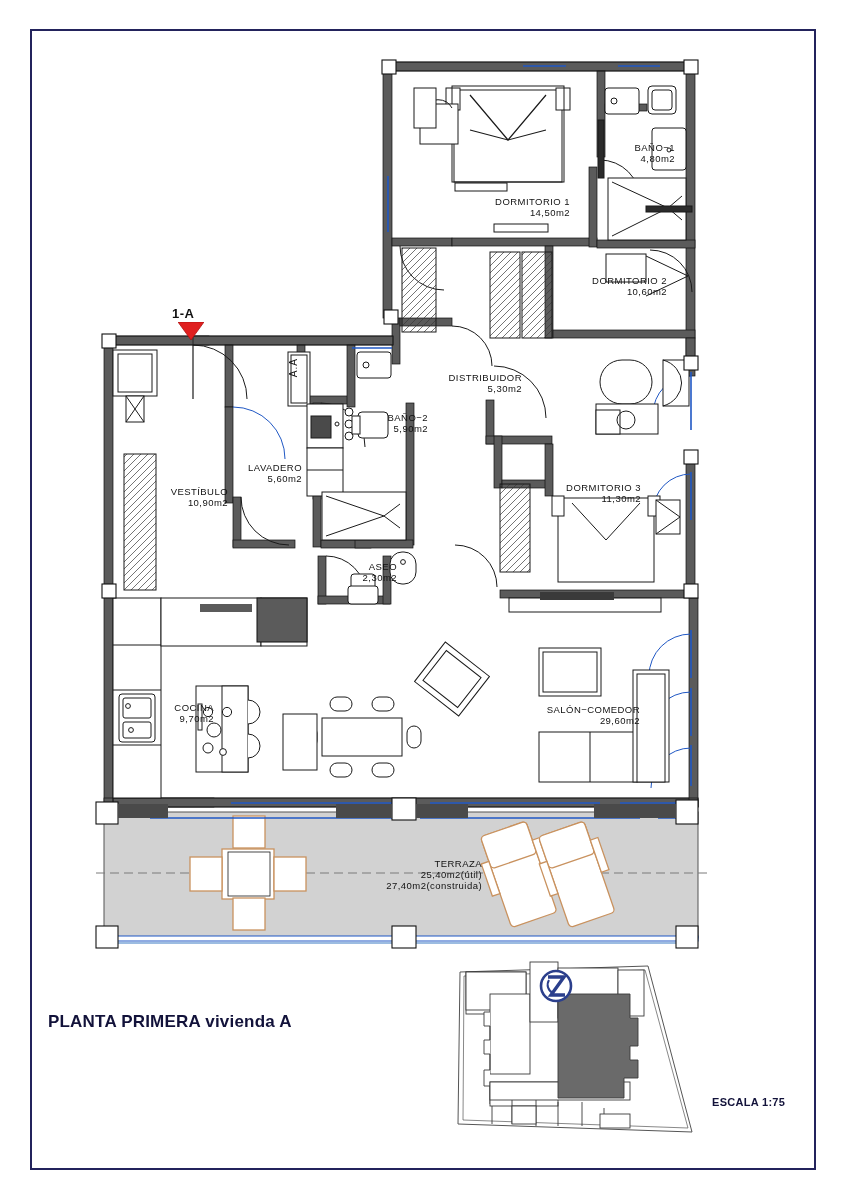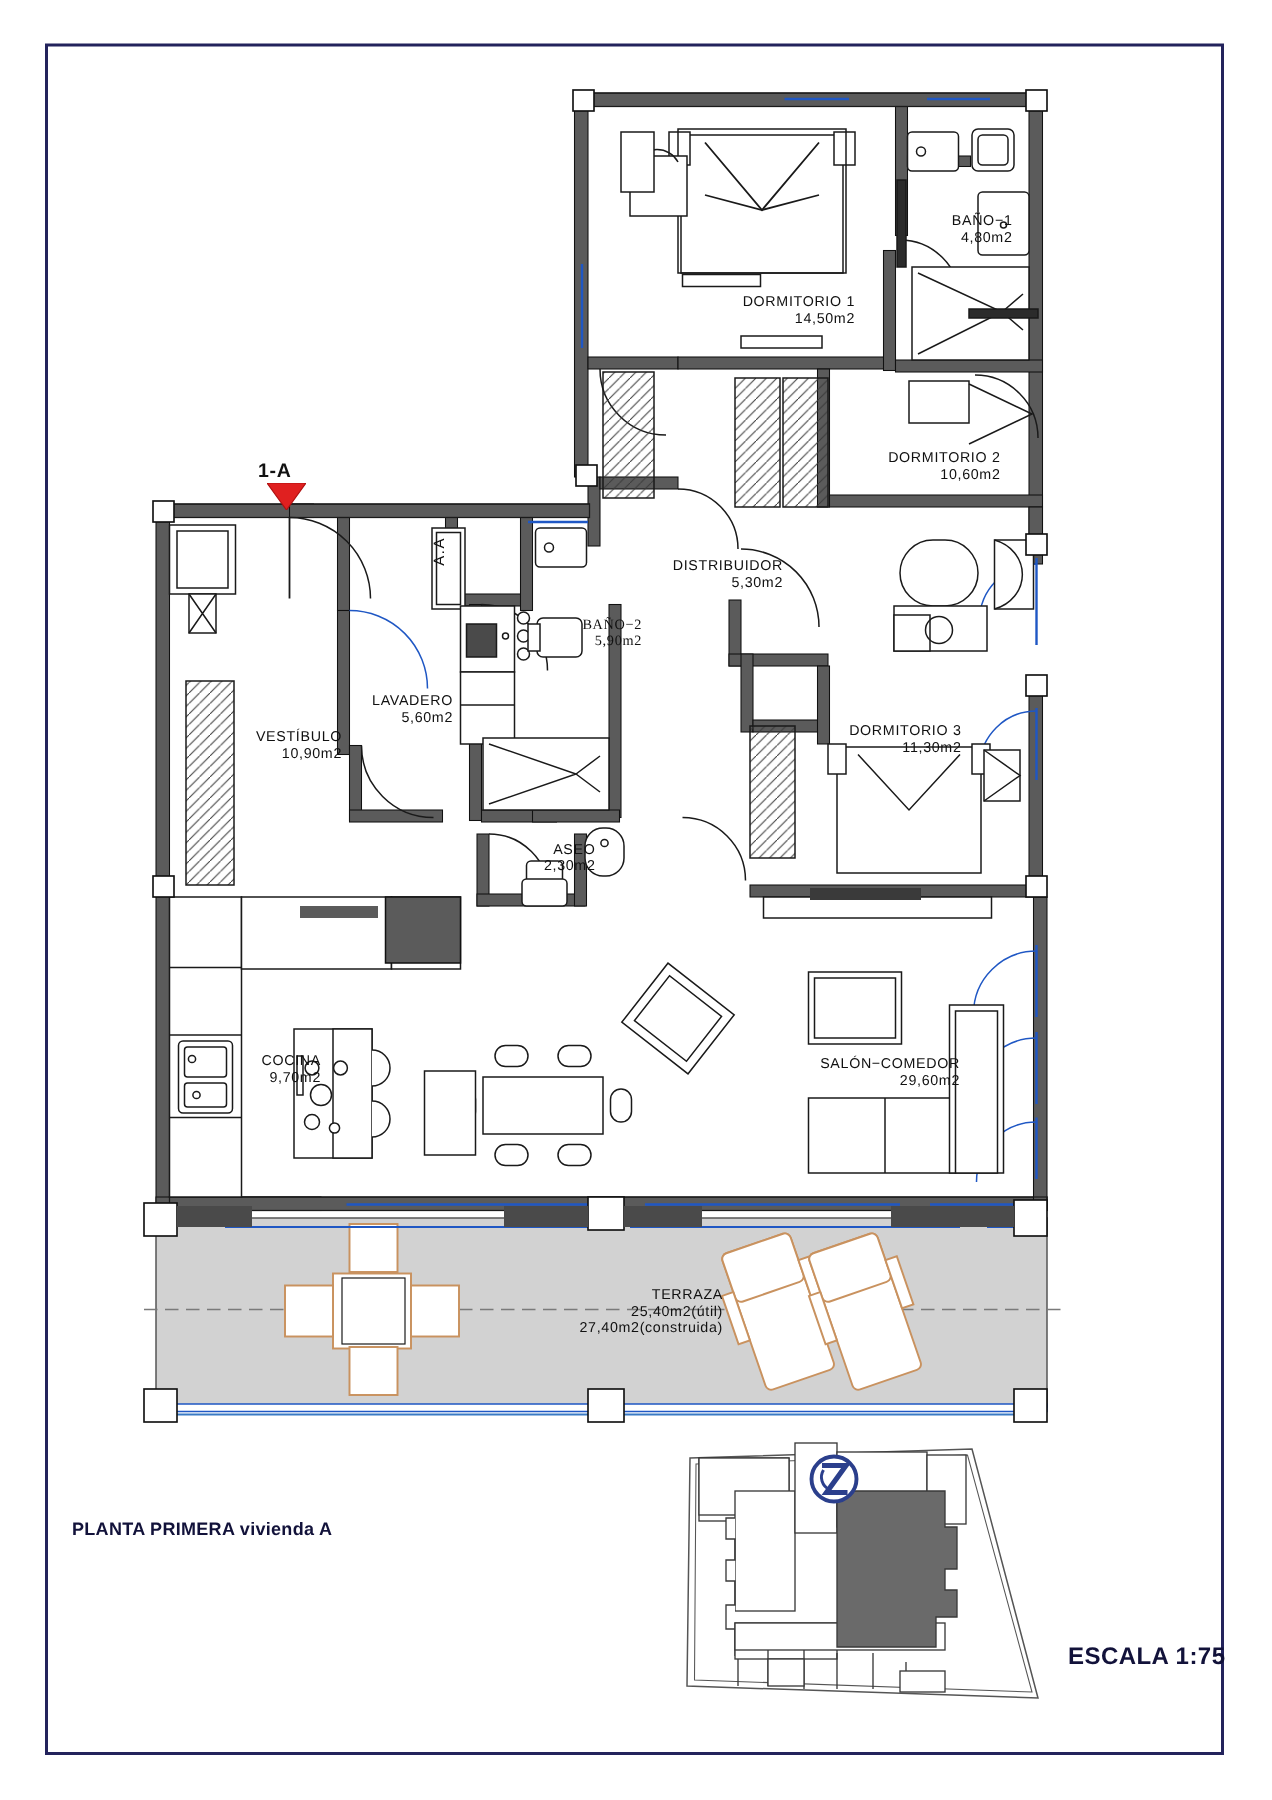--- a/index.html
+++ b/index.html
@@ -29,33 +29,33 @@
     font-family:"Liberation Sans","DejaVu Sans",sans-serif;
   }
   .lbl .rm{display:block;}
   .lbl .ar{display:block;}
   .lbl-unit{
     position:absolute;font-size:13px;font-weight:700;letter-spacing:.5px;color:#111;
   }
   
   .tb-title{
     position:absolute;left:48px;top:1012px;
-    font-size:12px;font-weight:700;letter-spacing:.2px;color:#12123a;
+    font-size:17px;font-weight:700;letter-spacing:.2px;color:#12123a;
     white-space:nowrap;
   }
   .tb-lines{
     position:absolute;left:40px;top:1060px;width:460px;
   }
   .tb-lines div{
     font-size:13.3px;font-weight:700;letter-spacing:-.05px;color:#12123a;
     line-height:1.55;white-space:nowrap;
   }
   .tb-scale{
     position:absolute;left:712px;top:1096px;
-    font-size:16px;font-weight:700;letter-spacing:.3px;color:#12123a;
+    font-size:11px;font-weight:700;letter-spacing:.3px;color:#12123a;
     white-space:nowrap;
   }
 </style>
 </head>
 <body>
 
 <div id="sheet">
 
   <div class="frame-outer"></div>
   <div class="frame-inner"></div>
@@ -423,33 +423,33 @@
   </svg>
 
   <div class="lbl" style="left:440px;top:196px;width:130px;">
     <span class="rm">DORMITORIO  1</span>
     <span class="ar">14,50m2</span>
   </div>
   <div class="lbl" style="left:575px;top:142px;width:100px;">
     <span class="rm">BAÑO−1</span>
     <span class="ar">4,80m2</span>
   </div>
-  <div class="lbl" style="left:537px;top:300px;width:130px;">
+  <div class="lbl" style="left:537px;top:275px;width:130px;">
     <span class="rm">DORMITORIO  2</span>
     <span class="ar">10,60m2</span>
   </div>
   <div class="lbl" style="left:511px;top:482px;width:130px;">
     <span class="rm">DORMITORIO  3</span>
     <span class="ar">11,30m2</span>
   </div>
   <div class="lbl" style="left:406px;top:372px;width:116px;">
     <span class="rm">DISTRIBUIDOR</span>
     <span class="ar">5,30m2</span>
   </div>
-  <div class="lbl" style="left:338px;top:412px;width:90px;font-family:Liberation Serif, serif;">
+  <div class="lbl" style="left:338px;top:412px;width:90px;">
     <span class="rm">BAÑO−2</span>
     <span class="ar">5,90m2</span>
   </div>
   <div class="lbl" style="left:138px;top:462px;width:90px;margin-top:24px;">
     <span class="rm">VESTÍBULO</span>
     <span class="ar">10,90m2</span>
   </div>
   <div class="lbl" style="left:212px;top:462px;width:90px;">
     <span class="rm">LAVADERO</span>
     <span class="ar">5,60m2</span>

